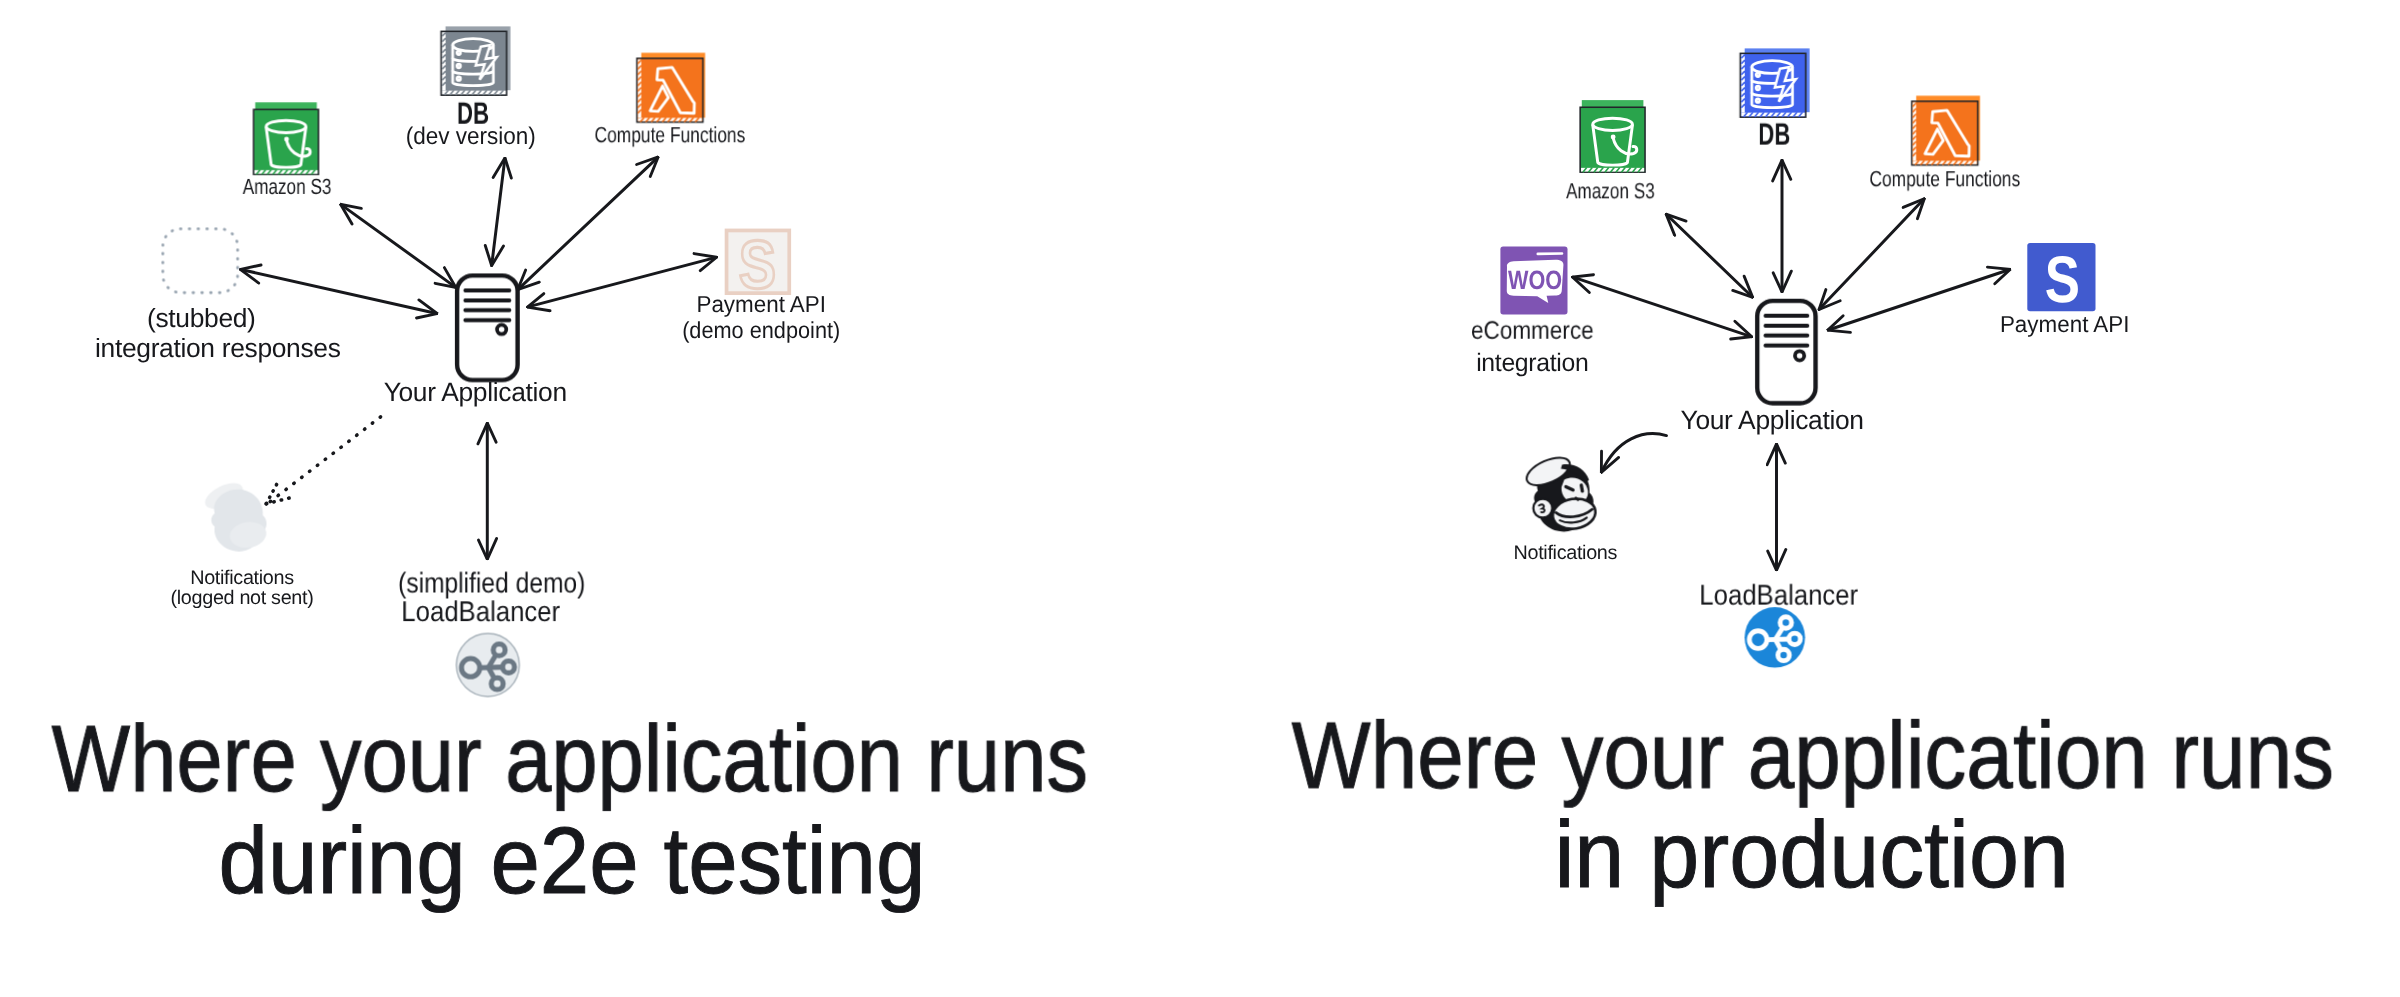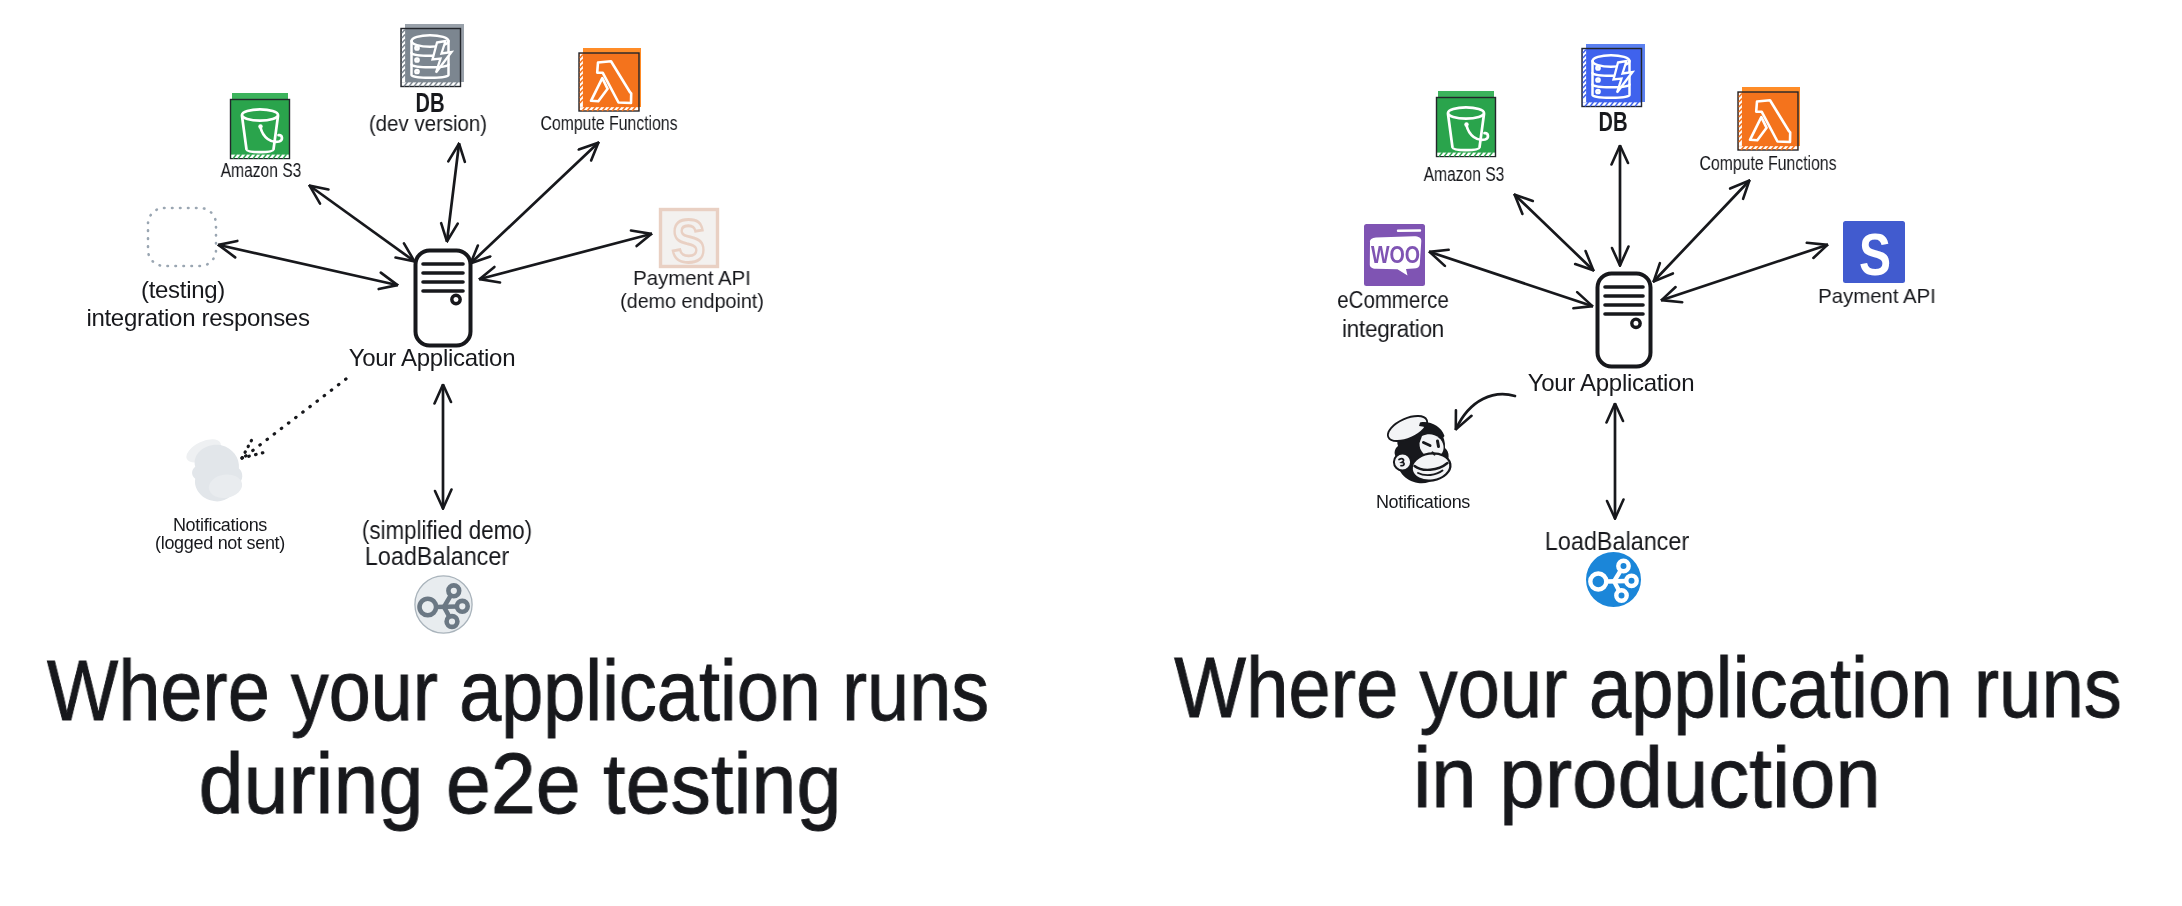--- a/index.html
+++ b/index.html
@@ -344,21 +344,21 @@
     <circle cx="38.5" cy="15" r="5.2"></circle>
     <circle cx="46.5" cy="29.8" r="5.2"></circle>
     <circle cx="36.5" cy="44.5" r="5.2"></circle>
   </g>
 </svg>
 
 <div class="lbl" style="left:261px;top:159px;font-size:20px;transform:translateX(-50%) scaleX(0.78)">Amazon S3</div>
 <div class="lbl" style="left:430px;top:87px;font-size:28px;font-weight:600;transform:translateX(-50%) scaleX(0.72)">DB</div>
 <div class="lbl" style="left:428px;top:111px;font-size:22px;transform:translateX(-50%) scaleX(0.93)">(dev version)</div>
 <div class="lbl" style="left:609px;top:112px;font-size:20px;transform:translateX(-50%) scaleX(0.79)">Compute Functions</div>
-<div class="lbl" style="left:183px;top:276px;font-size:24px;letter-spacing:-0.3px">(testing)</div>
+<div class="lbl" style="left:183px;top:276px;font-size:24px;letter-spacing:-0.3px">(stubbed)</div>
 <div class="lbl" style="left:198px;top:304px;font-size:24px;letter-spacing:-0.3px">integration responses</div>
 <div class="lbl" style="left:692px;top:266px;font-size:21px;transform:translateX(-50%) scaleX(0.97)">Payment API</div>
 <div class="lbl" style="left:692px;top:289px;font-size:21px;transform:translateX(-50%) scaleX(0.94)">(demo endpoint)</div>
 <div class="lbl" style="left:432px;top:344px;font-size:24px;letter-spacing:-0.3px">Your Application</div>
 <div class="lbl" style="left:220px;top:515px;font-size:18px;letter-spacing:-0.3px">Notifications</div>
 <div class="lbl" style="left:220px;top:533px;font-size:18px;letter-spacing:-0.3px">(logged not sent)</div>
 <div class="lbl" style="left:447px;top:515px;font-size:26px;transform:translateX(-50%) scaleX(0.86)">(simplified demo)</div>
 <div class="lbl" style="left:437px;top:541px;font-size:26px;transform:translateX(-50%) scaleX(0.90)">LoadBalancer</div>
 
 <div class="lbl" style="left:1464px;top:163px;font-size:20px;transform:translateX(-50%) scaleX(0.78)">Amazon S3</div>

